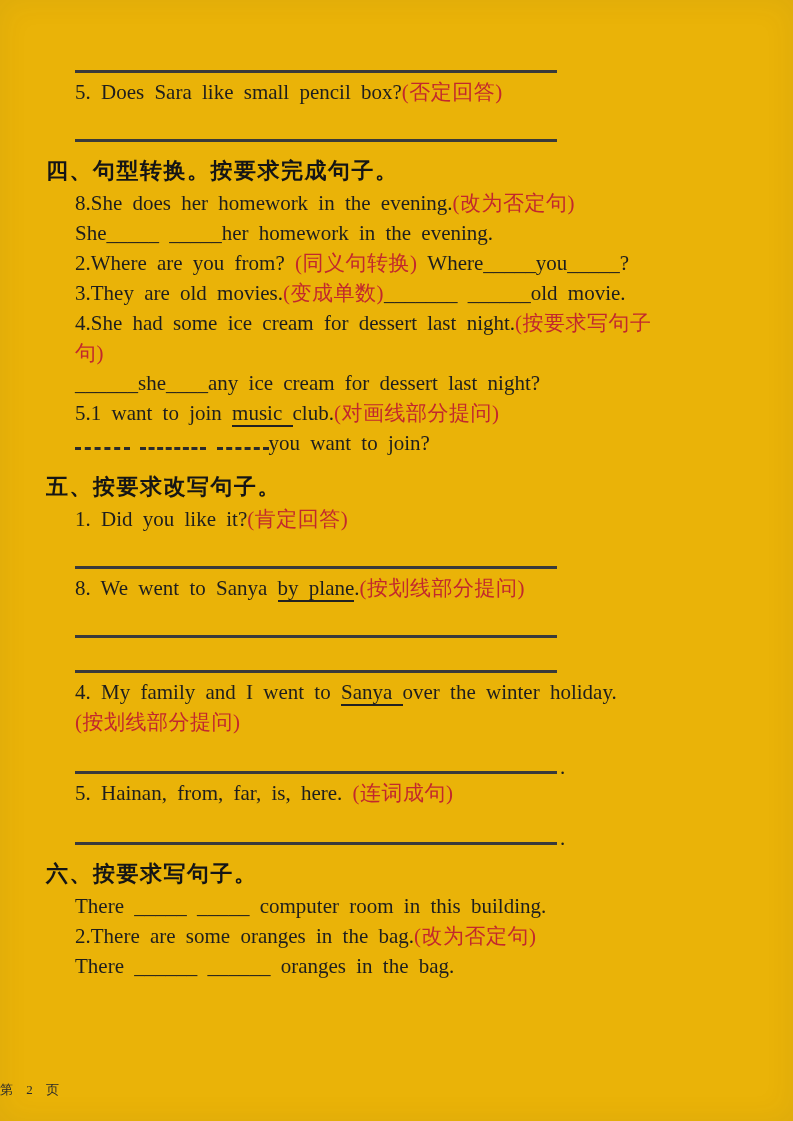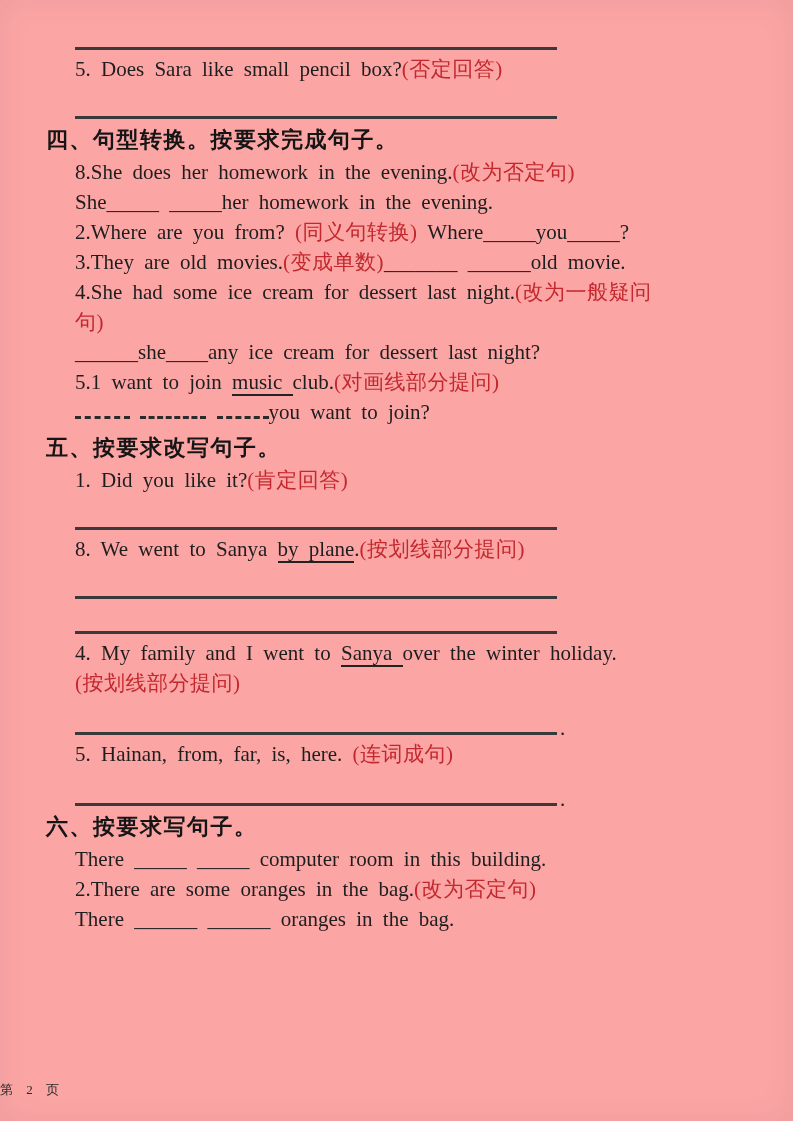--- a/index.html
+++ b/index.html
@@ -1,31 +1,31 @@
 <!DOCTYPE html>
 <html style="--red: #c2282d;"><head>
 <meta charset="utf-8">
 <style>
   html,body{margin:0;padding:0;background:#ffffff;}
   .page{
-    width:793px;height:1121px;background:#fca5a5;position:relative;overflow:hidden;
-    box-sizing:border-box;padding-top:29px;
+    width:793px;height:1121px;background:#eab308;position:relative;overflow:hidden;
+    box-sizing:border-box;padding-top:52px;
     font-family:"Liberation Serif","DejaVu Serif",serif;color:#1e1e1e;
     box-shadow:inset 0 0 30px rgba(60,60,60,.08);
   }
   .content{width:100%;}
   .line{
     margin-left:75px;margin-right:20px;font-size:21px;line-height:30px;
     white-space:nowrap;word-spacing:5px;
   }
   .en{color:#1e1e1e;}
   .red{color:var(--red,#c2282d);letter-spacing:.5px;}
   .u{border-bottom:2px solid #222;}
   .heading{
-    margin:4px 0 0 46px;font-size:22px;line-height:34px;font-weight:bold;
+    margin:12px 0 0 46px;font-size:22px;line-height:34px;font-weight:bold;
     font-family:"Liberation Sans","DejaVu Sans",sans-serif;letter-spacing:1.5px;color:#151515;
   }
   .rule{margin:26px 0 4px 75px;line-height:8px;white-space:nowrap;}
   .content > .rule:first-child{margin-top:12px;}
   .rule-bar{display:inline-block;width:482px;height:3px;background:#3a3a3a;vertical-align:baseline;}
   .tail{font-size:21px;color:#1e1e1e;margin-left:3px;vertical-align:baseline;}
   .dash{
     display:inline-block;border-bottom:3px dashed #2b2b2b;height:13px;
     vertical-align:baseline;
   }
@@ -42,21 +42,21 @@
 <div class="page">
   <div class="content">
       <div class="rule"><span class="rule-bar"></span></div>
       <div class="line"><span class="en">5. Does Sara like small pencil box?</span><span class="red">(否定回答)</span></div>
       <div class="rule"><span class="rule-bar"></span></div>
       <div class="heading">四、句型转换。按要求完成句子。</div>
       <div class="line"><span class="en">8.She does her homework in the evening.</span><span class="red">(改为否定句)</span></div>
       <div class="line"><span class="en">She_____ _____her homework in the evening.</span></div>
       <div class="line"><span class="en">2.Where are you from? </span><span class="red">(同义句转换)</span><span class="en"> Where_____you_____?</span></div>
       <div class="line"><span class="en">3.They are old movies.</span><span class="red">(变成单数)</span><span class="en">_______ ______old movie.</span></div>
-      <div class="line"><span class="en">4.She had some ice cream for dessert last night.</span><span class="red">(改为一般疑问</span></div>
+      <div class="line"><span class="en">4.She had some ice cream for dessert last night.</span><span class="red">(按要求写句子</span></div>
       <div class="line"><span class="red">句)</span></div>
       <div class="line"><span class="en">______she____any ice cream for dessert last night?</span></div>
       <div class="line"><span class="en">5.1 want to join </span><span class="en u">music </span><span class="en"> club.</span><span class="red">(对画线部分提问)</span></div>
       <div class="line"><span class="dash" style="width: 55px;"></span><span class="en"> </span><span class="dash" style="width: 66px;"></span><span class="en">  </span><span class="dash" style="width: 52px;"></span><span class="en">you want to join?</span></div>
       <div class="heading">五、按要求改写句子。</div>
       <div class="line"><span class="en">1. Did you like it?</span><span class="red">(肯定回答)</span></div>
       <div class="rule"><span class="rule-bar"></span></div>
       <div class="line"><span class="en">8. We went to Sanya </span><span class="en u">by plane</span><span class="en">.</span><span class="red">(按划线部分提问)</span></div>
       <div class="rule"><span class="rule-bar"></span></div>
       <div class="rule"><span class="rule-bar"></span></div>

